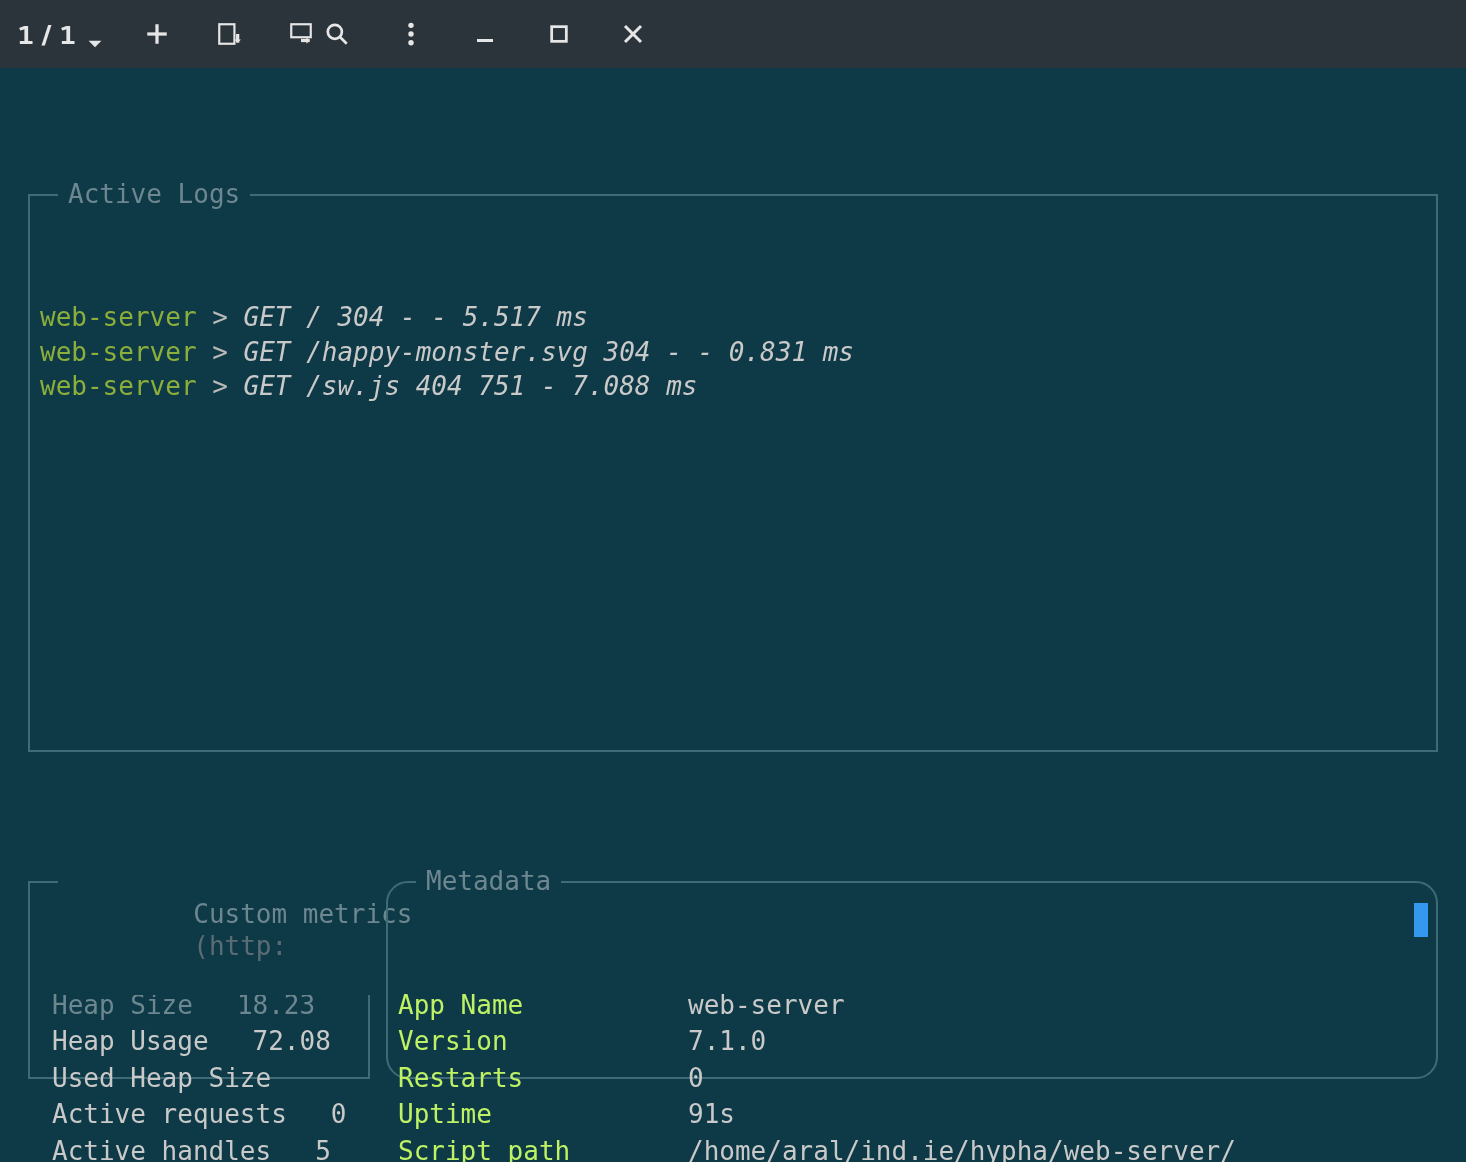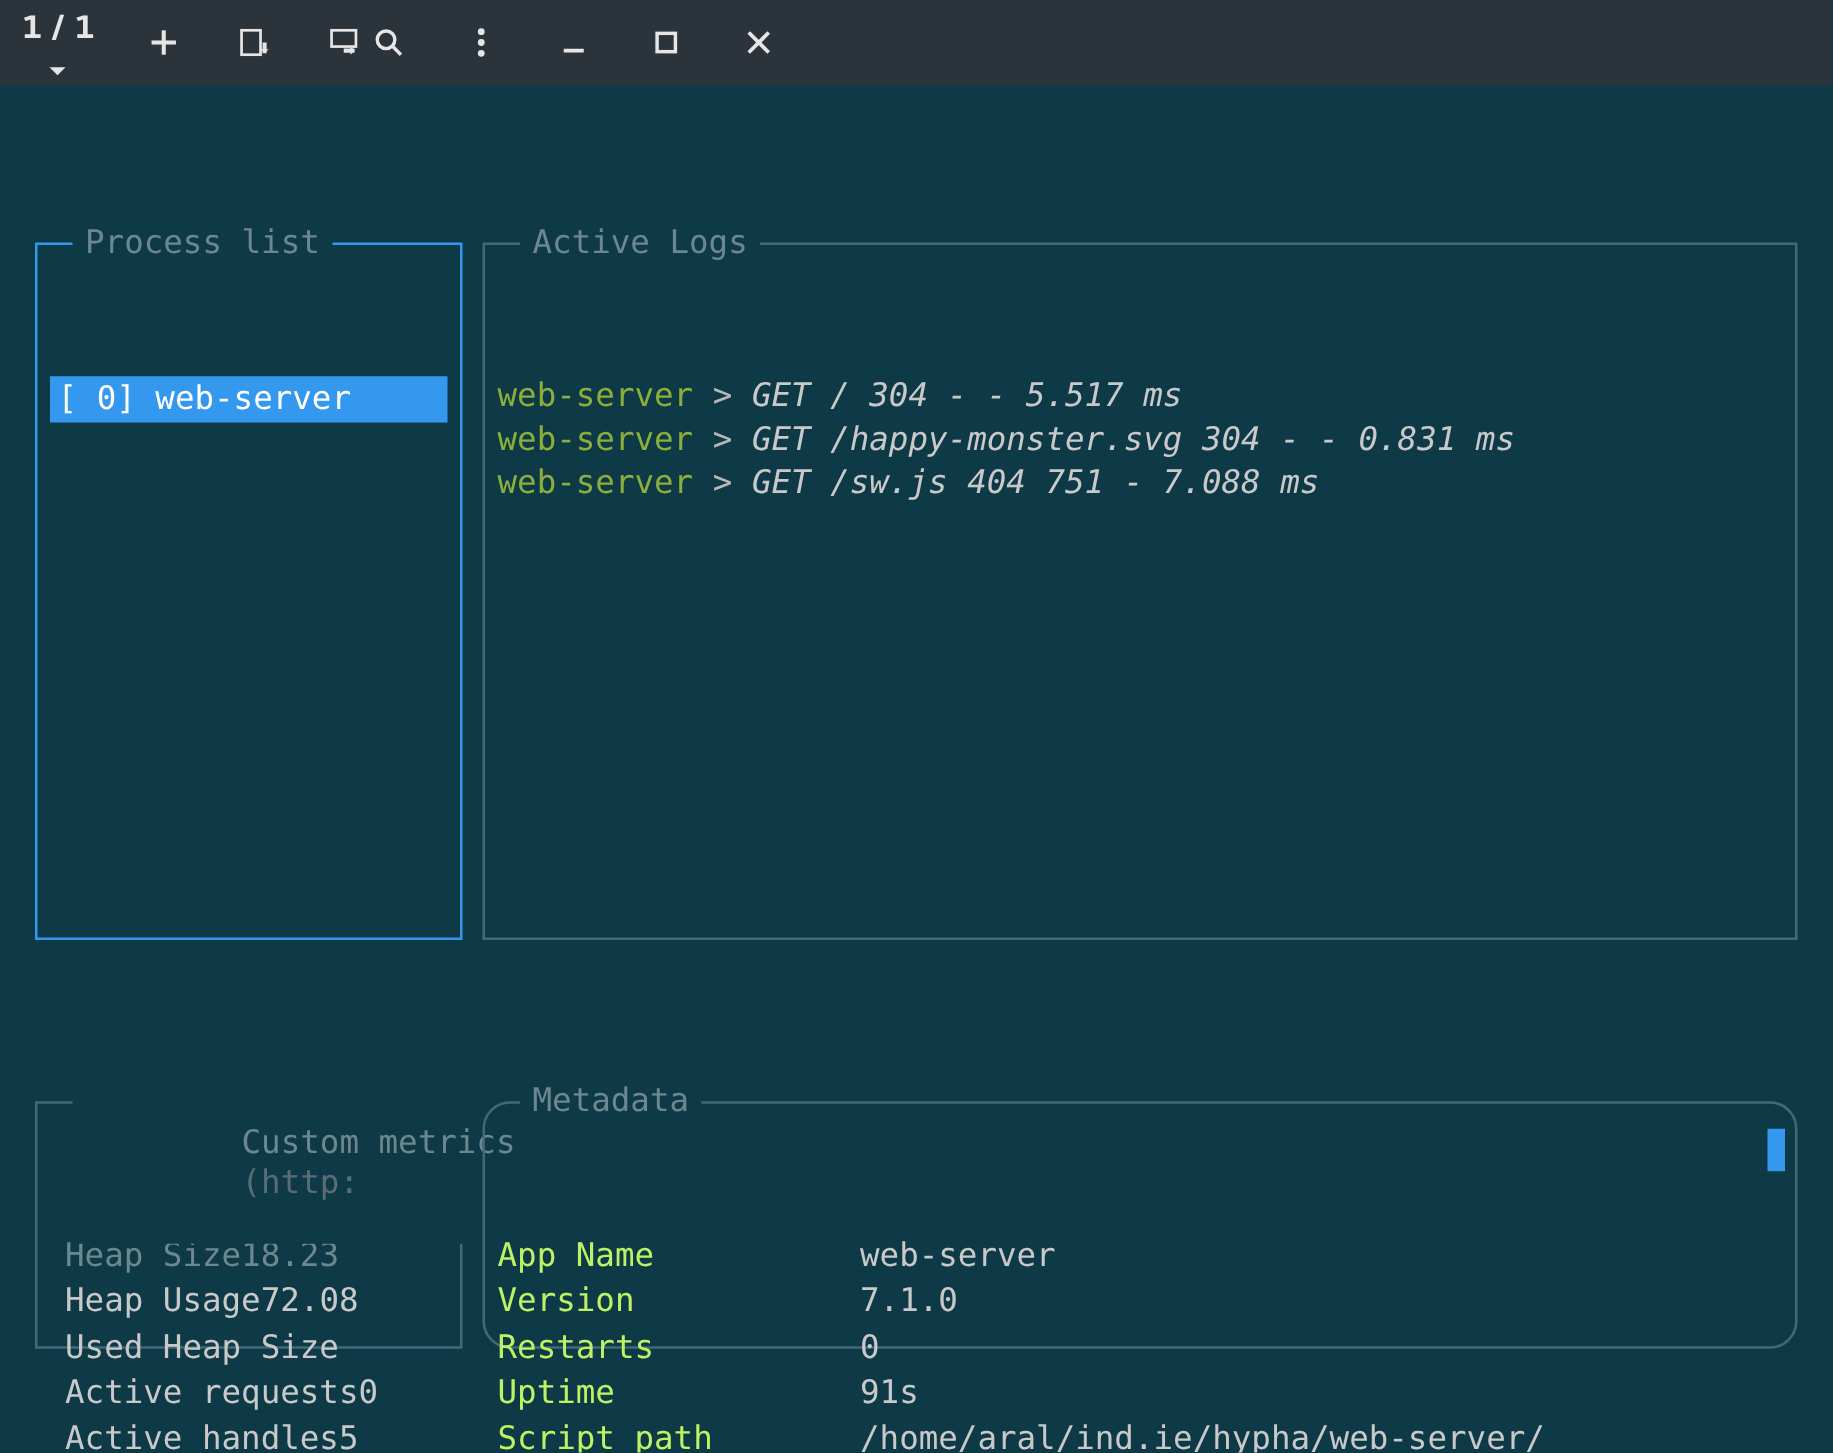--- a/index.html
+++ b/index.html
@@ -10,21 +10,21 @@
   .titlebar {
     height: 68px;
     background: #2c343b;
     display: flex;
     align-items: center;
     padding: 0 16px;
     font-family: "Cantarell","DejaVu Sans",sans-serif;
     color: #e6e6e6;
   }
   .titlebar .left { display: flex; align-items: center; gap: 36px; font-size: 26px; font-weight: 700; }
-  .titlebar .session { display:flex; align-items:center; gap:10px;flex-direction:column; }
+  .titlebar .session { display:flex; align-items:flex-end; gap:10px; }
   .titlebar .session svg { fill:#e6e6e6; }
   .titlebar .iconbtn { width: 36px; height: 36px; display:flex; align-items:center; justify-content:center; }
   .titlebar .center { flex: 1; text-align: center; font-size: 28px; font-weight: 700; }
   .titlebar .right { display:flex; align-items:center; gap: 38px; }
 
   .terminal {
     padding: 20px 28px 10px 28px;
     font-size: 26px;
     line-height: 1.25;
     white-space: pre;
@@ -64,21 +64,21 @@
   .log-rest { color: #c9c9c9; font-style: italic; }
 
   .row2 { display:flex; gap:16px; margin-top: 32px; height: 198px; }
   .metrics { width: 342px; padding-left: 22px; }
   .metadata { flex:1; position:relative;border-radius:22px; }
 
   .legend-sub { color:#5a6c74; }
 
   .kv { display:flex; justify-content:flex-start; font-size:26px; padding: 2px 0; }
   .kv .k { color:#c9c9c9; }
-  .kv .v { color:#c9c9c9; }
+  .kv .v { color:#c9c9c9;margin-left:44px; }
   .kv.dim .k, .kv.dim .v { color:#6d8791; }
 
   .meta-row { display:flex; font-size:26px; padding:2px 0; }
   .meta-row .mk { width: 290px; color:#bef264; }
   .meta-row .mv { color:#c9c9c9; }
 
   .scroll-thumb {
     position:absolute; right:8px; top:20px; width:14px; height:34px; background:#3498ee;
   }
 </style>
@@ -144,24 +144,20 @@
           <line x1="20" y1="4" x2="4" y2="20"></line>
         </svg>
     </div>
   </div>
 </div>
 
 <div class="terminal">
 
   <div class="row1">
     
-    <div class="panel active processlist">
-      <div class="legend">Process list</div>
-      <div id="process-items"><div class="process-item">[ 0] web-server</div></div>
-    </div>
 
     
     <div class="panel logs">
       <div class="legend">Active Logs</div>
       <div id="log-lines"><div class="log-line"><span class="log-src">web-server</span><span class="log-sep"> &gt; </span><span class="log-rest">GET / 304 - - 5.517 ms</span></div><div class="log-line"><span class="log-src">web-server</span><span class="log-sep"> &gt; </span><span class="log-rest">GET /happy-monster.svg 304 - - 0.831 ms</span></div><div class="log-line"><span class="log-src">web-server</span><span class="log-sep"> &gt; </span><span class="log-rest">GET /sw.js 404 751 - 7.088 ms</span></div></div>
     </div>
   </div>
 
   <div class="row2">
     

